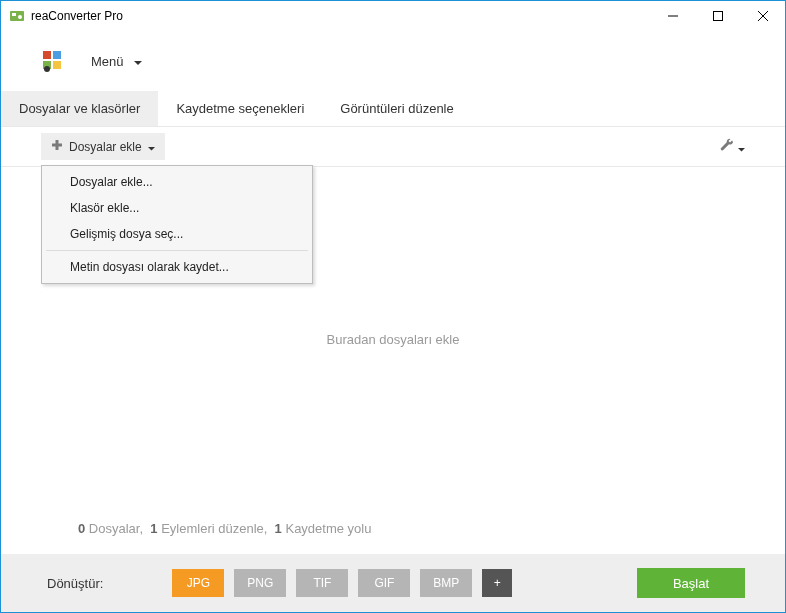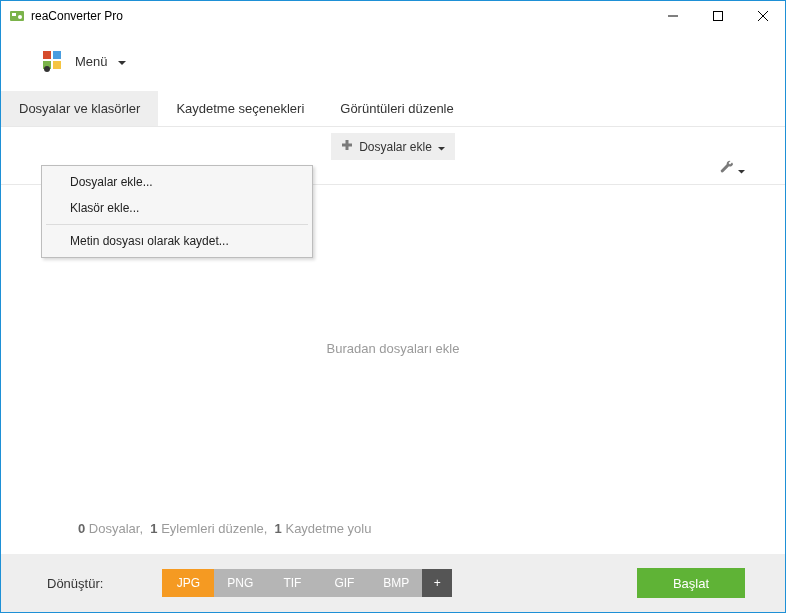--- a/index.html
+++ b/index.html
@@ -4,38 +4,38 @@
 <style>
   * { box-sizing: border-box; margin: 0; padding: 0; font-family: "Segoe UI", Tahoma, sans-serif; }
   body { background: #fff; }
   .window { width: 786px; height: 613px; border: 1px solid #1e90d6; background: #fff; display: flex; flex-direction: column; }
   .titlebar { height: 30px; display: flex; align-items: center; padding: 0 0 0 8px; }
   .titlebar .app-icon { width: 16px; height: 16px; margin-right: 6px; }
   .titlebar .title { font-size: 12px; color: #000; }
   .win-controls { margin-left: auto; display: flex; }
   .win-btn { width: 45px; height: 30px; display: flex; align-items: center; justify-content: center; color: #000; }
   .win-btn svg { width: 10px; height: 10px; }
-  .menu-row { padding: 18px 13px 18px 40px; display: flex; align-items: center; gap: 10px; }
+  .menu-row { padding: 18px 13px 18px 40px; display: flex; align-items: center; gap: 26px; }
   .menu-row .logo-icon { width: 24px; height: 24px; }
   .menu-row .menu-label { font-size: 13px; color: #333; }
   .caret { display:inline-block; margin-left:6px; }
   .tabs { display: flex; gap: 0; border-bottom: 1px solid #e8e8e8; }
   .tab { padding: 10px 18px; font-size: 13px; color: #333; }
   .tab.active { background: #eeeeee; }
-  .toolbar { display: flex; align-items: center; padding: 6px 40px 6px 40px; border-bottom: 1px solid #e8e8e8; position: relative; flex-direction: column; }
+  .toolbar { display: flex; align-items: center; padding: 6px 40px 6px 40px; border-bottom: 1px solid #e8e8e8; position: relative; }
   .add-btn { background: #eeeeee; padding: 6px 10px; display: flex; align-items: center; font-size: 12px; color: #333; gap: 6px; }
   .settings-btn { margin-left: auto; color: #666; display:flex; align-items:center; gap:4px; }
   .dropdown { position: absolute; top: 38px; left: 40px; width: 272px; background: #f6f6f6; border: 1px solid #bdbdbd; box-shadow: 2px 2px 3px rgba(0,0,0,0.15); z-index: 10; padding: 3px 0; }
   .dropdown .item { padding: 6px 20px 6px 28px; font-size: 12px; color: #222; }
   .dropdown .sep { height: 1px; background: #dcdcdc; margin: 3px 4px; }
   .content { flex: 1; position: relative; display: flex; align-items: center; justify-content: center; }
   .placeholder { color: #9a9a9a; font-size: 13px; }
   .status { padding: 10px 46px 18px; font-size: 13px; color: #9a9a9a; margin-left: 31px; }
   .status b { color: #666; font-weight: 600; }
-  .footer { background: #eeeeee; padding: 14px 40px 14px 46px; display: flex; align-items: center; }
+  .footer { background: #eeeeee; padding: 14px 40px 14px 46px; display: flex; align-items: center; gap: 10px; }
   .footer .label { font-size: 13px; color: #333; margin-right: 40px; }
   .fmt { width: 52px; height: 28px; display: flex; align-items: center; justify-content: center; font-size: 12px; color: #fff; }
   .fmt.active { background: #f59a22; margin-left: 19px; }
   .fmt.inactive { background: #b5b5b5; }
   .fmt.plus { background: #555555; width: 30px; }
   .start { margin-left: auto; background: #5fb336; color: #fff; width: 108px; height: 30px; display: flex; align-items: center; justify-content: center; font-size: 13px; }
 </style>
 </head>
 <body>
 
@@ -110,20 +110,21 @@
             <path d="M13 3.5a3 3 0 0 1-4 2.8L3.5 11.8a1.5 1.5 0 1 1-2.1-2.1L6.7 4.2A3 3 0 0 1 10.5 1l-2 2 1.5 1.5 2-2c.6.5 1 1.3 1 3z" fill="#7a7a7a"></path>
           </svg></span>
       <span><svg width="7" height="4" viewBox="0 0 7 4">
             <path d="M0 0 L3.5 3.5 L7 0 Z" fill="#333"></path>
           </svg></span>
     </div>
 
     <div class="dropdown">
       <div class="item">Dosyalar ekle...</div>
       <div class="item">Klasör ekle...</div>
+      <div class="item">Gelişmiş dosya seç...</div>
       <div class="sep"></div>
       <div class="item">Metin dosyası olarak kaydet...</div>
     </div>
   </div>
 
   <div class="content">
     <div class="placeholder">Buradan dosyaları ekle</div>
   </div>
 
   <div class="status">

